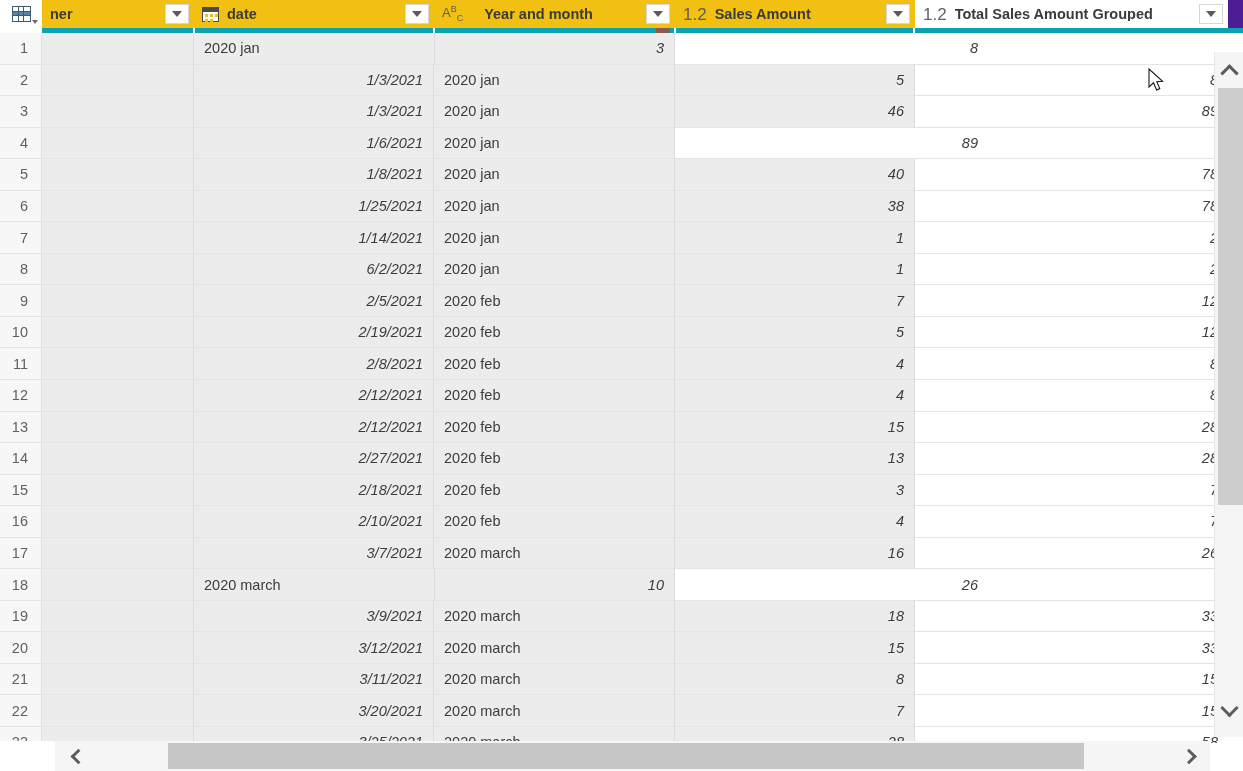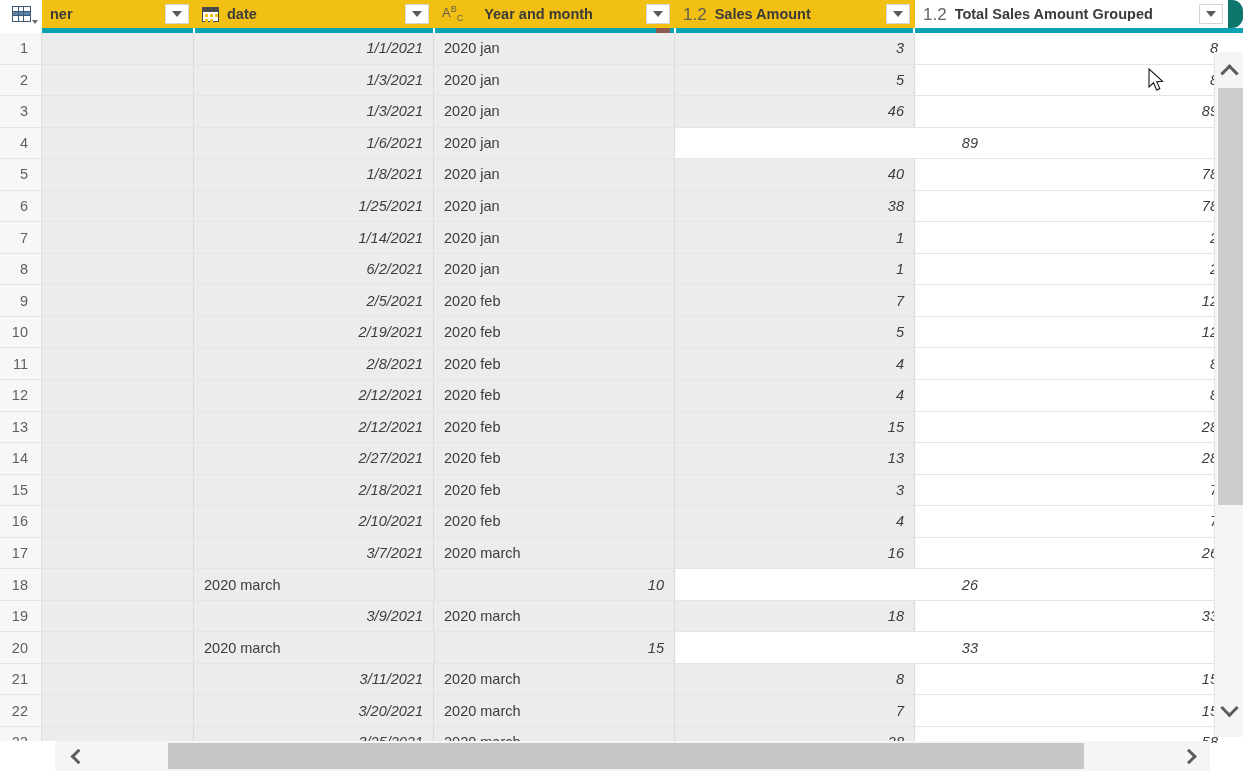--- a/index.html
+++ b/index.html
@@ -17,22 +17,21 @@
     background: #ffffff;
   }
 
   
   .header-row {
     position: absolute;
     top: 0; left: 0;
     width: 1243px;
     height: 28px;
     display: flex;
-    background: #0f766e;
-    border-radius: 11px;
+    background: #4c1d95;
   }
 
   .hdr-corner {
     width: 42px;
     height: 28px;
     background: #ffffff;
     display: flex;
     align-items: center;
     justify-content: center;
     position: relative;
@@ -371,21 +370,20 @@
     <span class="redmark" style="left:614px"></span>
     <span class="gap" style="left:632px"></span>
     <span class="gap" style="left:871px"></span>
   </div>
 
   <div class="grid-body">
     <div id="rows-host">
         <div class="row">
           <div class="cell-rownum">1</div>
           <div class="cell c-owner txt"></div>
-          <div class="cell c-date num">1/1/2021</div>
           <div class="cell c-ym txt">2020 jan</div>
           <div class="cell c-sales num">3</div>
           <div class="cell c-tot num white">8</div>
         </div>
         <div class="row">
           <div class="cell-rownum">2</div>
           <div class="cell c-owner txt"></div>
           <div class="cell c-date num">1/3/2021</div>
           <div class="cell c-ym txt">2020 jan</div>
           <div class="cell c-sales num">5</div>
@@ -521,20 +519,21 @@
           <div class="cell-rownum">19</div>
           <div class="cell c-owner txt"></div>
           <div class="cell c-date num">3/9/2021</div>
           <div class="cell c-ym txt">2020 march</div>
           <div class="cell c-sales num">18</div>
           <div class="cell c-tot num white">33</div>
         </div>
         <div class="row">
           <div class="cell-rownum">20</div>
           <div class="cell c-owner txt"></div>
+          <div class="cell c-date num">3/12/2021</div>
           <div class="cell c-ym txt">2020 march</div>
           <div class="cell c-sales num">15</div>
           <div class="cell c-tot num white">33</div>
         </div>
         <div class="row">
           <div class="cell-rownum">21</div>
           <div class="cell c-owner txt"></div>
           <div class="cell c-date num">3/11/2021</div>
           <div class="cell c-ym txt">2020 march</div>
           <div class="cell c-sales num">8</div>

